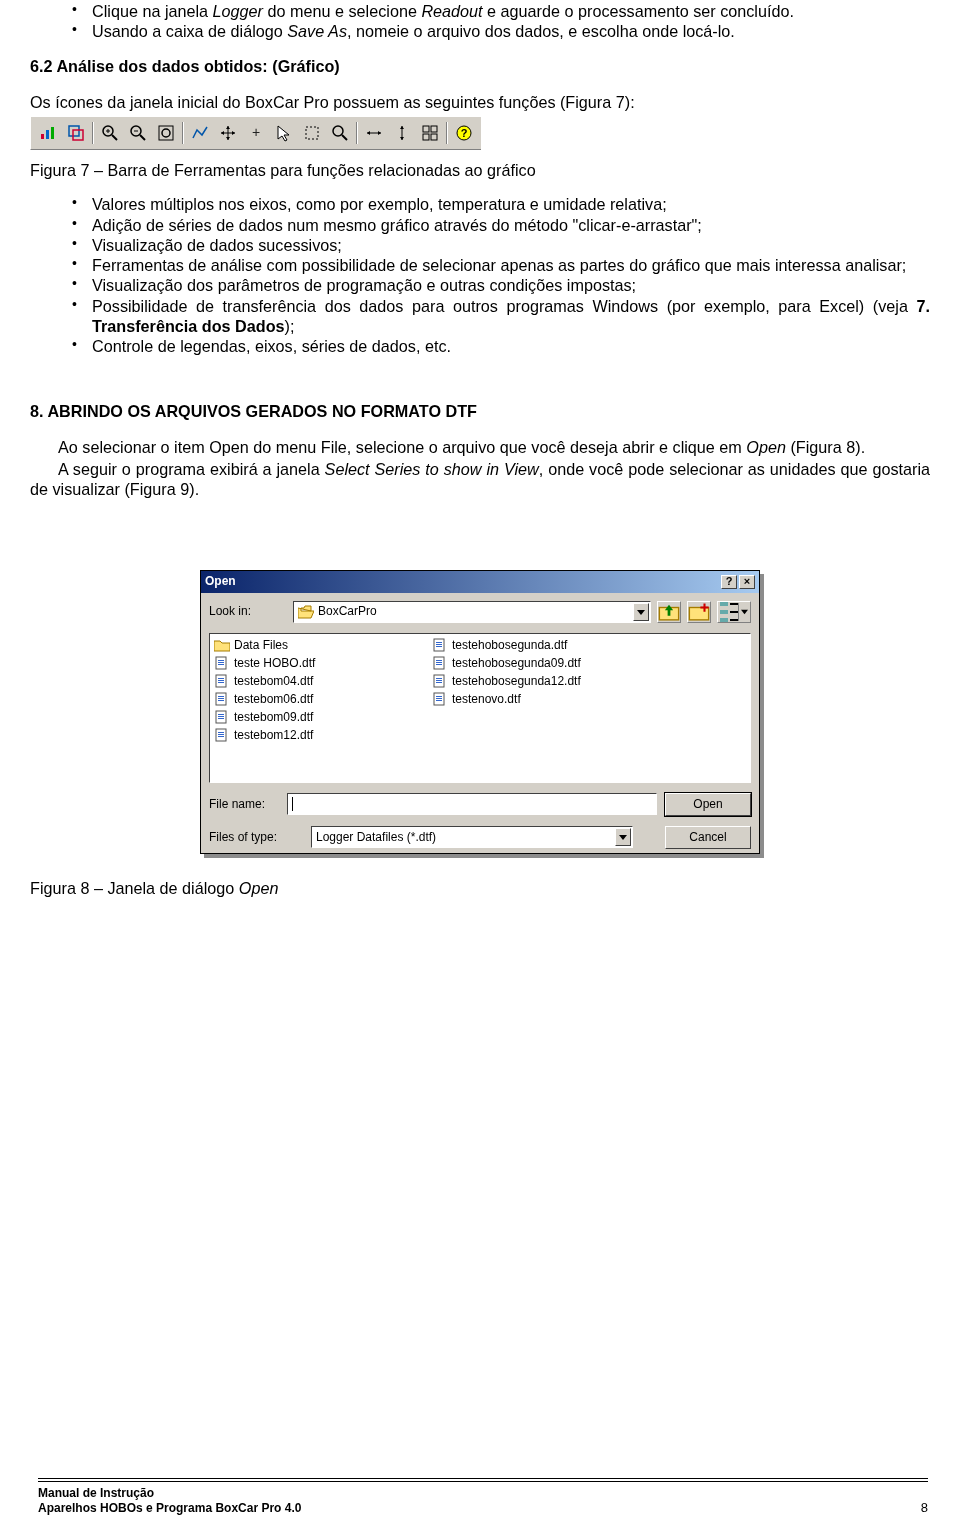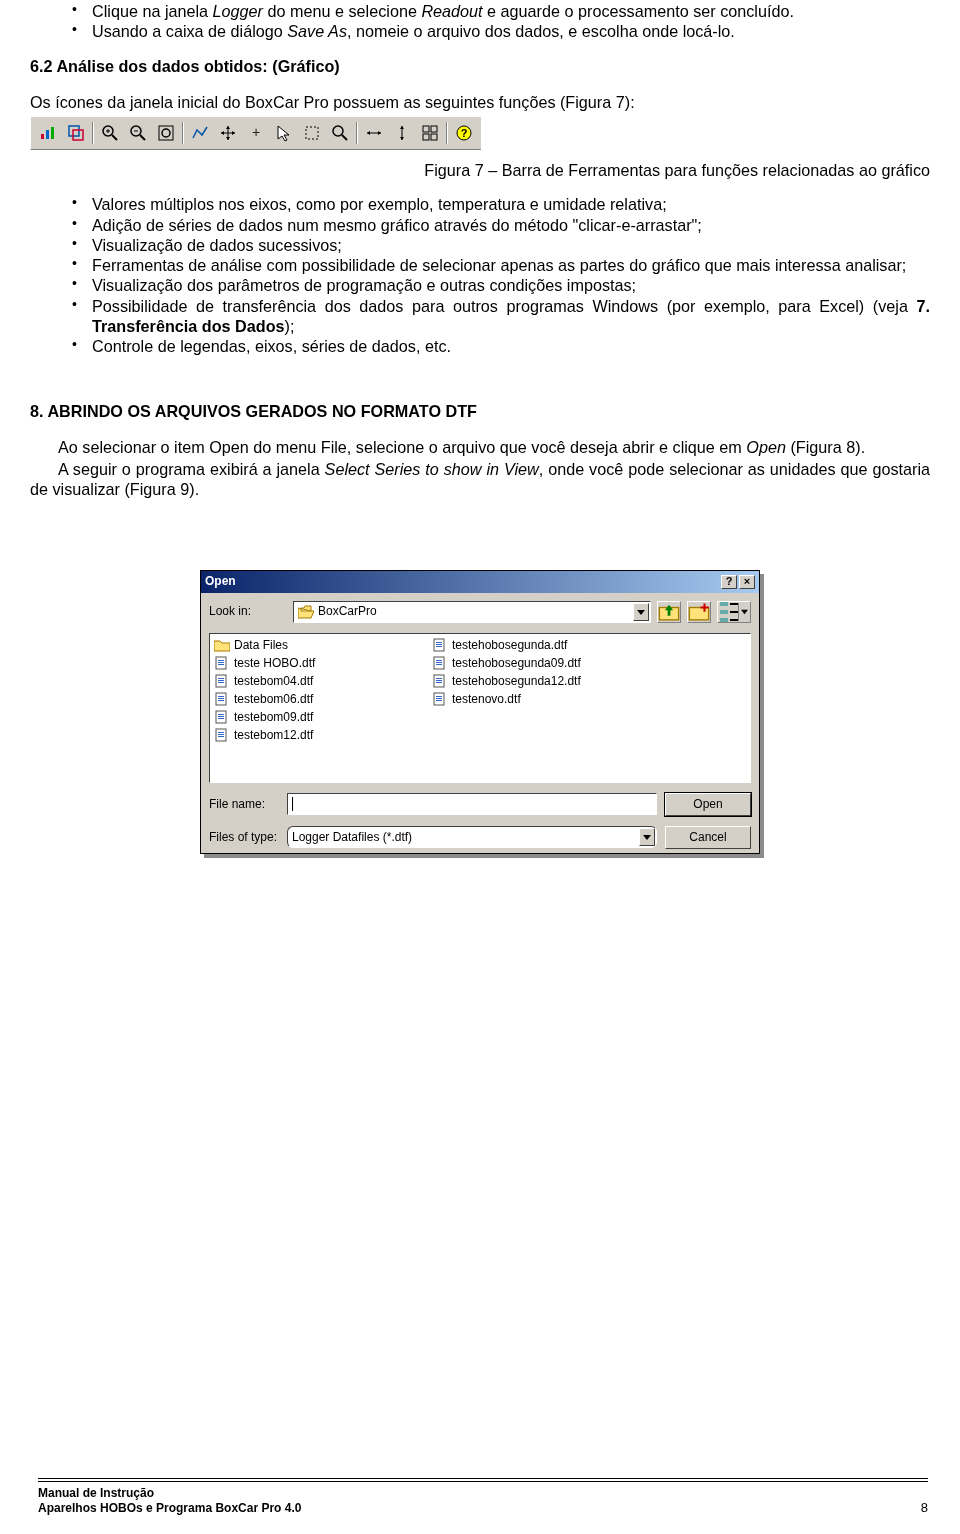--- a/index.html
+++ b/index.html
@@ -33,21 +33,21 @@
     position: absolute;
     left: 0;
     top: 0;
     font-size: 14px;
   }
   .h-sec {
     font-weight: bold;
     margin: 10px 0 16px 0;
   }
   .centered {
-    text-align: right;
+    text-align: left;
     margin: 10px 0 14px 0;
   }
   .body-p {
     margin: 0 0 2px 0;
     text-align: justify;
   }
   .body-p.indent { text-indent: 28px; }
   .italic { font-style: italic; }
   .bold { font-weight: bold; }
   
@@ -489,36 +489,39 @@
         </div>
 
         <div class="row2">
           <span class="lbl" style="width:78px;">File name:</span>
           <div class="txt-input">
             <span class="cursor"></span>
             <span></span>
           </div>
           <div class="btn def">Open</div>
         </div>
-        <div class="row2" style="">
+        <div class="row2" style="gap:24px;">
           <span class="lbl" style="width:78px;">Files of type:</span>
-          <div class="combo" style="flex:1;border-radius:6px;">
+          <div class="combo" style="flex:1;">
             <span>Logger Datafiles (*.dtf)</span>
             <div class="dd">
                 <svg viewBox="0 0 8 8">
                   <polygon points="0,2 8,2 4,7" fill="#000"></polygon>
                 </svg>
               </div>
           </div>
           <div class="btn">Cancel</div>
         </div>
       </div>
     </div>
   </div>
 
+  <div class="centered">
+    <span>Figura 8 – Janela de diálogo </span><span class="italic">Open</span>
+  </div>
 
   <div class="footer">
     <div>
       <div class="bold">Manual de Instrução</div>
       <div class="bold">Aparelhos HOBOs e Programa BoxCar Pro 4.0</div>
     </div>
     <div class="pn">8</div>
   </div>
 
 </div>

